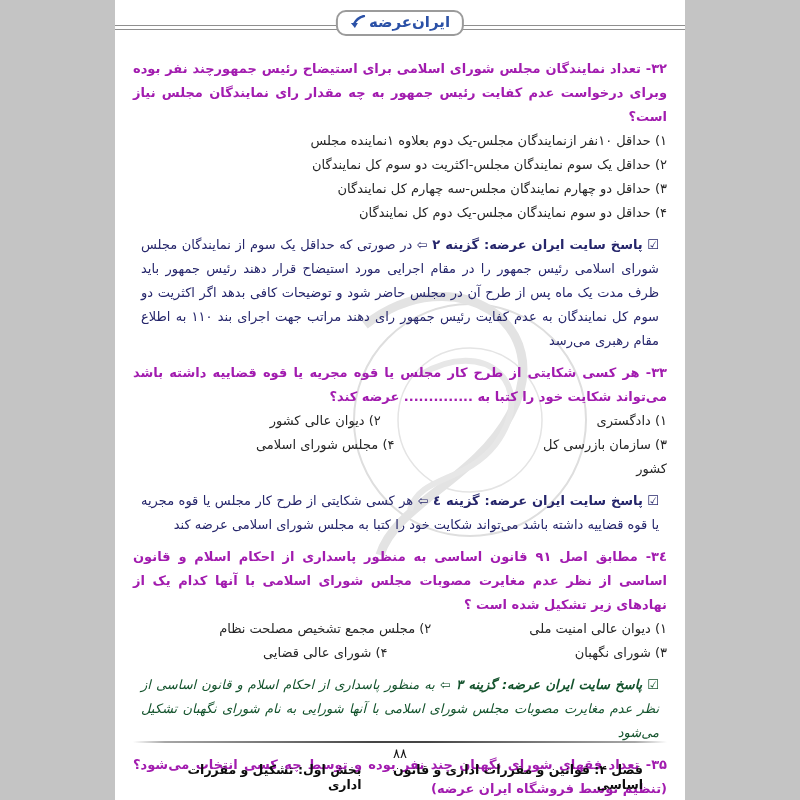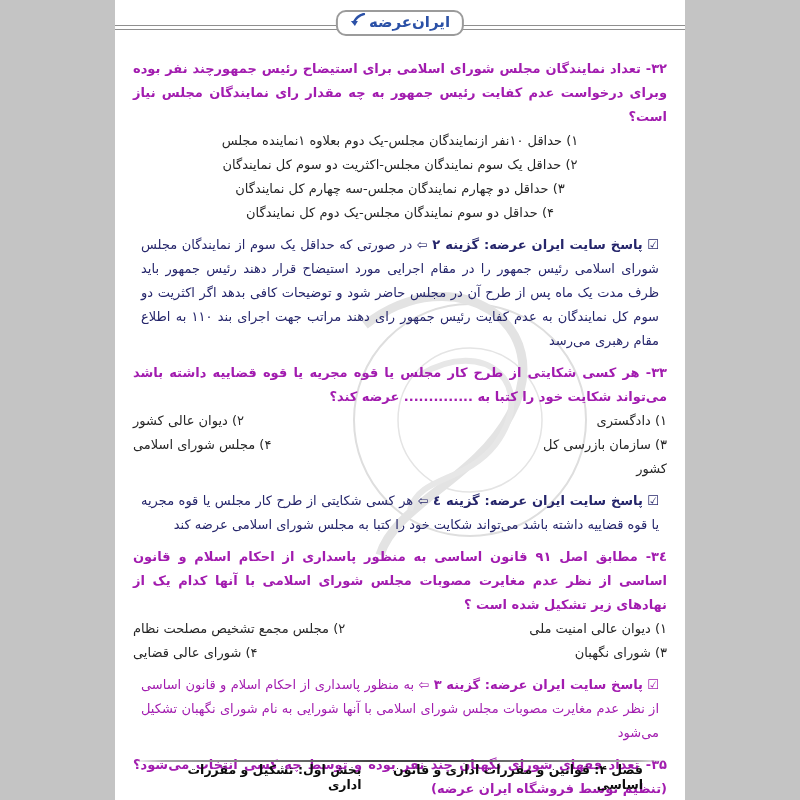--- a/index.html
+++ b/index.html
@@ -19,30 +19,30 @@
   }
   
   .header{position:relative;height:34px;margin-top:16px;}
   .header-rule{
     position:absolute;top:9px;left:0;right:0;height:3px;
     border-top:1px solid #8f8f8f;border-bottom:1px solid #8f8f8f;
   }
   .logo-pill{
     position:absolute;top:-6px;left:50%;transform:translateX(-50%);
     background:#fff;border:2px solid #9b9b9b;border-radius:10px;
-    padding:1px 12px 3px;display:flex;gap:3px;
+    padding:1px 12px 3px;display:flex;align-items:center;gap:3px;
   }
   .logo-text{font-weight:bold;font-size:15px;letter-spacing:-.5px;}
   
   .content{position:relative;z-index:2;padding:2px 18px 0;font-size:13px;line-height:24px;color:#222;}
   .q{margin:5px 0 0;font-weight:bold;color:#a21caf;text-align:justify;}
-  .opts-list .opt{text-align:center;color:#262626;}
+  .opts-list .opt{text-align:right;color:#262626;}
   .opt-row{display:flex;}
   .opt-cell-a{flex:0 0 28%;color:#262626;}
-  .opt-cell-b{flex:1;text-align:left;color:#262626;}
+  .opt-cell-b{flex:1;text-align:center;color:#262626;}
   .ans{margin:8px;text-align:justify;}
   .ans .chk{font-weight:bold;}
   .ans b{font-weight:bold;}
   
   .watermark{position:absolute;z-index:1;top:265px;left:210px;pointer-events:none;}
   
   .footer{position:absolute;left:0;right:0;bottom:6px;z-index:2;}
   .footer-rule{
     height:2px;margin:0 18px;
     background:linear-gradient(90deg,rgba(150,150,150,0) 0%,#a7a7a7 6%,#454545 45%,#454545 55%,#a7a7a7 94%,rgba(150,150,150,0) 100%);
@@ -102,33 +102,34 @@
       <p class="ans" style="color: rgb(38, 38, 107);"><span class="chk">☑</span> <b>پاسخ سایت ایران عرضه: گزینه ٤</b> <span>⇦</span> <span>هر کسی شکایتی از طرح کار مجلس یا قوه مجریه یا قوه قضاییه داشته باشد می‌تواند شکایت خود را کتبا به مجلس شورای اسلامی عرضه کند</span></p>
       <p class="q">۳٤- مطابق اصل ۹۱ قانون اساسی به منظور پاسداری از احکام اسلام و قانون اساسی از نظر عدم مغایرت مصوبات مجلس شورای اسلامی با آنها کدام یک از نهادهای زیر تشکیل شده است ؟</p>
       <div class="opt-row">
         <div class="opt-cell-a">۱) دیوان عالی امنیت ملی</div>
         <div class="opt-cell-b">۲) مجلس مجمع تشخیص مصلحت نظام</div>
       </div>
       <div class="opt-row">
         <div class="opt-cell-a">۳) شورای نگهبان</div>
         <div class="opt-cell-b">۴) شورای عالی قضایی</div>
       </div>
-      <p class="ans" style="color: #a21caf;"><span class="chk">☑</span> <b>پاسخ سایت ایران عرضه: گزینه ۳</b> <span>⇦</span> <span>به منظور پاسداری از احکام اسلام و قانون اساسی از نظر عدم مغایرت مصوبات مجلس شورای اسلامی با آنها شورایی به نام شورای نگهبان تشکیل می‌شود</span></p>
+      <p class="ans" style="color: #14532d; font-style: italic;"><span class="chk">☑</span> <b>پاسخ سایت ایران عرضه: گزینه ۳</b> <span>⇦</span> <span>به منظور پاسداری از احکام اسلام و قانون اساسی از نظر عدم مغایرت مصوبات مجلس شورای اسلامی با آنها شورایی به نام شورای نگهبان تشکیل می‌شود</span></p>
       <p class="q">۳۵- تعداد فقهای شورای نگهبان چند نفر بوده و توسط چه کسی انتخاب می‌شود؟ (تنظیم توسط فروشگاه ایران عرضه)</p>
       <div class="opt-row">
         <div class="opt-cell-a">۱) ۶ نفر-مقام رهبری</div>
         <div class="opt-cell-b">۲) ۶ نفر-شورای خبرگان رهبری</div>
       </div>
       <div class="opt-row">
         <div class="opt-cell-a">۳)۱۲ نفر-مقام رهبری</div>
         <div class="opt-cell-b">٤) ۱۲ نفر-رئیس قوه قضاییه</div>
       </div>
     </main>
 
   <div class="footer">
     <div class="footer-rule"></div>
+    <div class="page-num">۸۸</div>
     <div class="footer-row">
       <span>فصل ۴: قوانین و مقررات اداری و قانون اساسی</span>
       <span>بخش اول: تشکیل و مقررات اداری</span>
     </div>
   </div>
 
 </div>
 
 </body></html>

